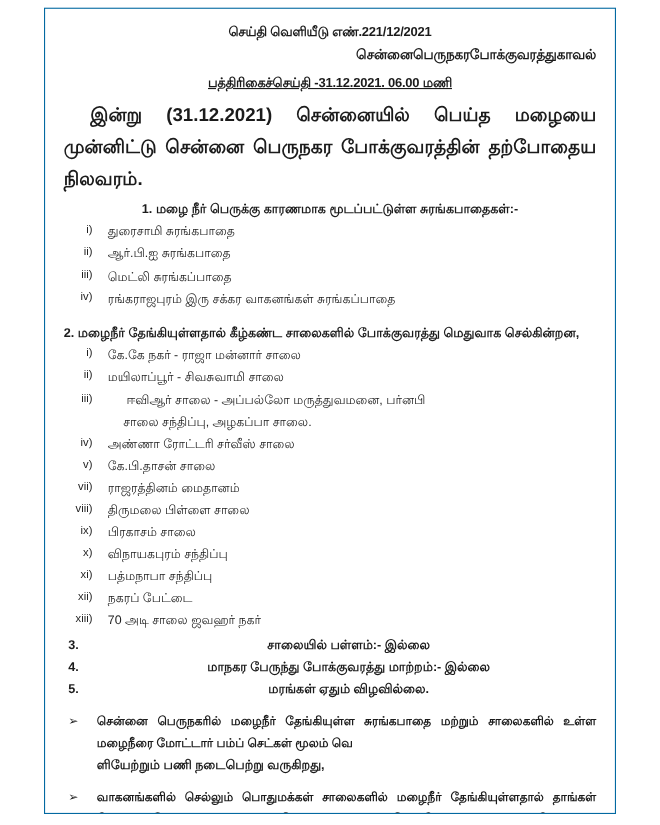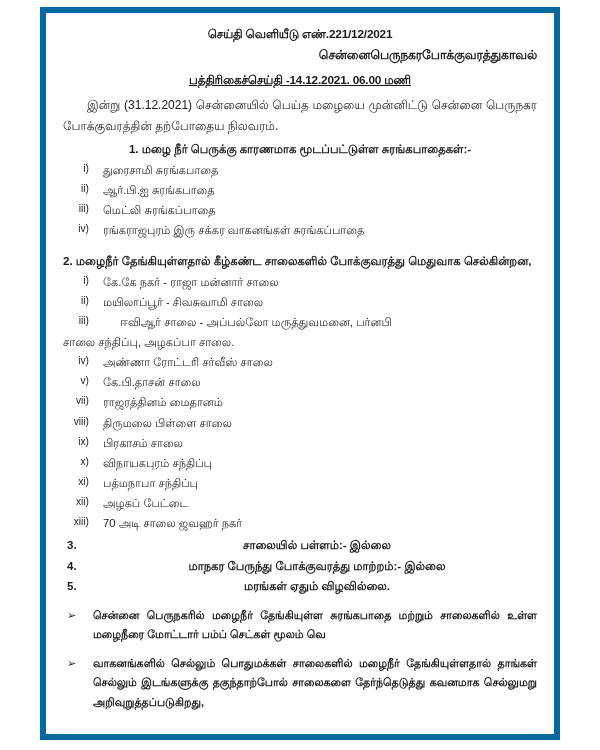--- a/index.html
+++ b/index.html
@@ -17,21 +17,21 @@
     -webkit-font-smoothing: antialiased;
   }
 
   
   .page-sheet {
     position: absolute;
     left: 40px;
     top: 7px;
     width: 520px;
     height: 733px;
-    border: 6px solid #0369a1;
+    border: 1px solid #0369a1;
     background: #ffffff;
     box-sizing: border-box;
     overflow: hidden;
   }
   .page-inner {
     padding: 12px 17px 0 17px;
   }
 
   .title-release {
     font-weight: bold;
@@ -50,26 +50,27 @@
   .title-press {
     font-weight: bold;
     font-size: 11.8px;
     text-align: center;
     text-decoration: underline;
     margin: 0 0 7px 0;
     letter-spacing: -0.2px;
   }
 
   .intro-para {
-    font-size: 12px;
+    font-size: 17px;
     line-height: 1.72;
     text-align: justify;
     text-justify: inter-word;
     text-indent: 24px;
     margin: 0 0 4px 0;
+    font-weight: bold;
   }
 
   .section-head {
     font-weight: bold;
     font-size: 11.5px;
     line-height: 1.62;
     margin: 2px 0 1px 0;
     text-align: center;
   }
   .section-head.justified {
@@ -101,20 +102,21 @@
   }
   .roman-text {
     flex: 1 1 auto;
   }
   .roman-text.justified {
     text-align: justify;
     text-justify: inter-word;
     margin-left: 17px;
   }
   .cont-text {
+    margin-left: 54px;
     font-size: 11.3px;
     line-height: 1.78;
   }
 
   
   .num-item {
     display: flex;
     align-items: flex-start;
     font-weight: bold;
     font-size: 11.5px;
@@ -163,21 +165,21 @@
 </head>
 <body>
 
 <div class="page-sheet">
   <div class="page-inner">
 
     <div class="title-release">செய்தி வெளியீடு எண்.221/12/2021</div>
 
     <div class="title-dept">சென்னைபெருநகரபோக்குவரத்துகாவல்</div>
 
-    <div class="title-press">பத்திரிகைச்செய்தி -14.12.2021. 06.00 மணி</div>
+    <div class="title-press">பத்திரிகைச்செய்தி -31.12.2021. 06.00 மணி</div>
 
     <p class="intro-para">இன்று (31.12.2021) சென்னையில் பெய்த மழையை முன்னிட்டு சென்னை பெருநகர போக்குவரத்தின் தற்போதைய நிலவரம்.</p>
 
     <div class="section-head">1. மழை நீர் பெருக்கு காரணமாக மூடப்பட்டுள்ள சுரங்கபாதைகள்:-</div>
 
     <div class="roman-list">
       <div class="roman-item">
         <span class="roman-marker">i)</span>
         <span class="roman-text">துரைசாமி சுரங்கபாதை</span>
       </div>
@@ -234,21 +236,21 @@
       <div class="roman-item">
         <span class="roman-marker">x)</span>
         <span class="roman-text">விநாயகபுரம் சந்திப்பு</span>
       </div>
       <div class="roman-item">
         <span class="roman-marker">xi)</span>
         <span class="roman-text">பத்மநாபா சந்திப்பு</span>
       </div>
       <div class="roman-item">
         <span class="roman-marker">xii)</span>
-        <span class="roman-text">அழகப் பேட்டை</span>
+        <span class="roman-text">நகரப் பேட்டை</span>
       </div>
       <div class="roman-item">
         <span class="roman-marker">xiii)</span>
         <span class="roman-text">70 அடி சாலை ஜவஹர் நகர்</span>
       </div>
     </div>
 
     <div>
       <div class="num-item">
         <span class="num-marker">3.</span>
@@ -263,20 +265,21 @@
         <span class="num-text">மரங்கள் ஏதும் விழவில்லை.</span>
       </div>
     </div>
 
     <div class="bullet-block">
       <span class="bullet-marker">➢</span>
       <span class="bullet-body">
         <span class="bullet-para" style="display:block;">சென்னை பெருநகரில்  மழைநீர் தேங்கியுள்ள சுரங்கபாதை மற்றும் சாலைகளில் உள்ள மழைநீரை மோட்டார் பம்ப் செட்கள் மூலம் வெ</span>
       </span>
     </div>
+    <div class="bullet-tail" style="margin-left:30px;">ளியேற்றும் பணி நடைபெற்று வருகிறது,</div>
 
     <div class="bullet-block">
       <span class="bullet-marker">➢</span>
       <span class="bullet-body">
         <span class="bullet-para" style="display:block;">வாகனங்களில் செல்லும் பொதுமக்கள் சாலைகளில் மழைநீர் தேங்கியுள்ளதால் தாங்கள் செல்லும் இடங்களுக்கு தகுந்தாற்போல் சாலைகளை தேர்ந்தெடுத்து கவனமாக செல்லுமறு அறிவுறுத்தப்படுகிறது,</span>
       </span>
     </div>
 
   </div>
 </div>

